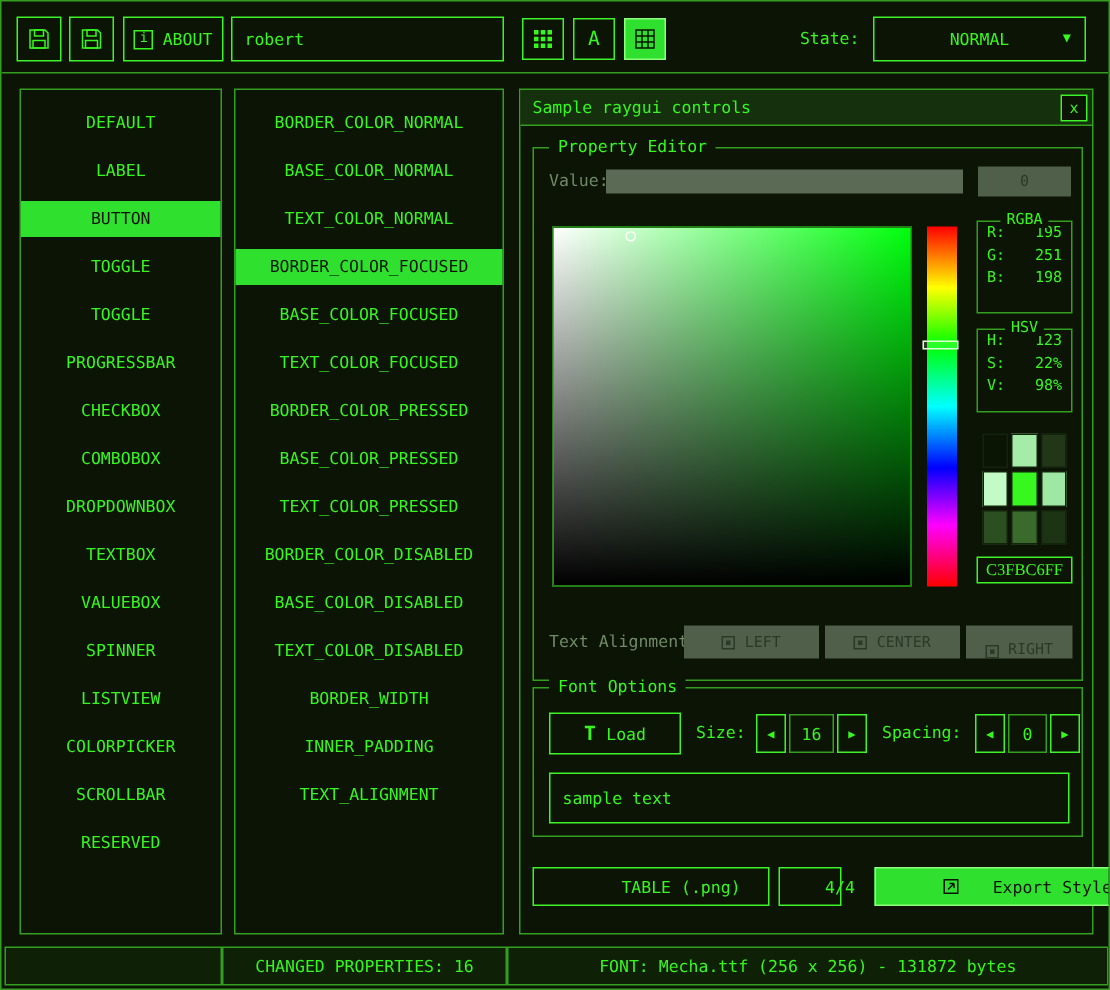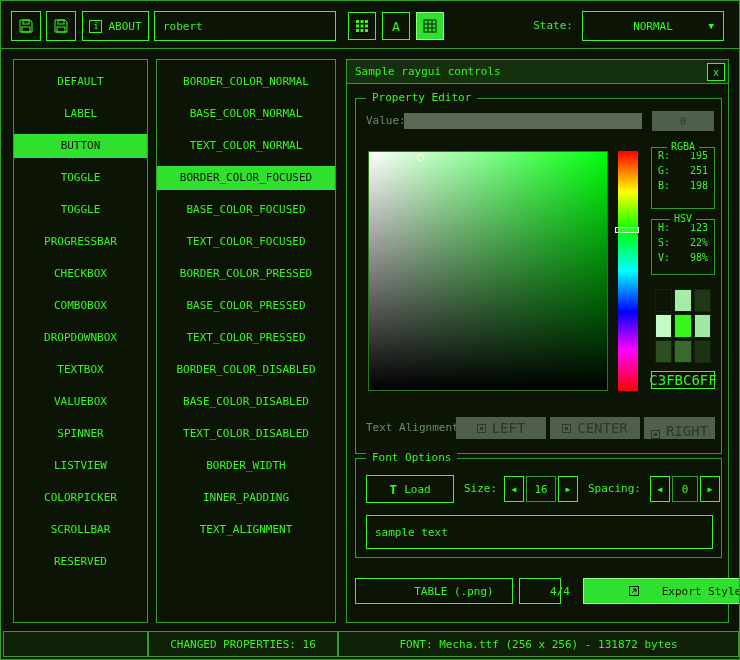--- a/index.html
+++ b/index.html
@@ -50,22 +50,22 @@
     background:linear-gradient(to bottom,#ff0000 0%,#ffff00 17%,#00ff00 33%,#00ffff 50%,#0000ff 67%,#ff00ff 83%,#ff0000 100%);}
   .huesel{position:absolute;left:-3px;top:76px;width:24px;height:6px;border:1px solid #d9ffd2;background:rgba(255,255,255,.15);}
   .minibox{position:absolute;border:1px solid var(--border);font-size:10px;}
   .minibox .grouplabel{font-size:10px;top:-7px;left:50%;transform:translateX(-50%);padding:0 4px;white-space:nowrap;}
   .rgba{left:295px;top:48px;width:64px;height:62px;}
   .hsv{left:295px;top:120px;width:64px;height:56px;}
   .kv{display:flex;justify-content:space-between;padding:0 6px;line-height:15px;}
   .rgba .kv:first-of-type,.hsv .kv:first-of-type{margin-top:7px;}
   .swatches{position:absolute;left:299px;top:190px;width:56px;height:74px;display:grid;grid-template-columns:repeat(3,1fr);grid-template-rows:repeat(3,1fr);gap:2px;}
   .swatch{border:1px solid #12250c;cursor:pointer;}
-  .hexbox{position:absolute;left:295px;top:272px;width:64px;height:18px;border:1px solid var(--border-bright);display:flex;align-items:center;justify-content:center;font-size:14px;color:var(--text);}
-  .alignbtn{position:absolute;top:318px;height:22px;background:var(--dis-bg);color:var(--dis-text);display:flex;align-items:center;justify-content:center;font-size:14px;cursor:pointer;}
+  .hexbox{position:absolute;left:295px;top:272px;width:64px;height:18px;border:1px solid var(--border-bright);display:flex;align-items:center;justify-content:center;font-size:11px;color:var(--text);font-family:Liberation Serif, serif;}
+  .alignbtn{position:absolute;top:318px;height:22px;background:var(--dis-bg);color:var(--dis-text);display:flex;align-items:center;justify-content:center;font-size:10px;cursor:pointer;}
   .align-icon{width:9px;height:9px;border:1px solid currentColor;position:relative;display:inline-block;margin-right:6px;}
   .align-icon::after{content:"";position:absolute;inset:2px;background:currentColor;}
   .g2{left:8px;top:398px;width:367px;height:100px;}
   .loadbtn{position:absolute;left:10px;top:16px;width:88px;height:28px;border:1px solid var(--border-bright);display:flex;align-items:center;justify-content:center;gap:7px;font-size:11px;cursor:pointer;color:var(--text);}
   .loadbtn .ticon{font-size:13px;font-weight:bold;}
   .slabel{position:absolute;font-size:11px;color:var(--text);top:23px;}
   .spinbtn{position:absolute;top:17px;width:20px;height:26px;border:1px solid var(--border-bright);display:flex;align-items:center;justify-content:center;font-size:8px;cursor:pointer;color:var(--text);}
   .spinval{position:absolute;top:17px;height:26px;border:1px solid var(--border);display:flex;align-items:center;justify-content:center;font-size:11px;color:var(--text);}
   .sampleinput{position:absolute;left:10px;top:56px;width:347px;height:34px;}
   .footer-btn{position:absolute;top:518px;height:26px;border:1px solid var(--border-bright);background:var(--bg);color:var(--text);display:flex;align-items:center;justify-content:center;font-size:11px;cursor:pointer;padding-left:40px;}

